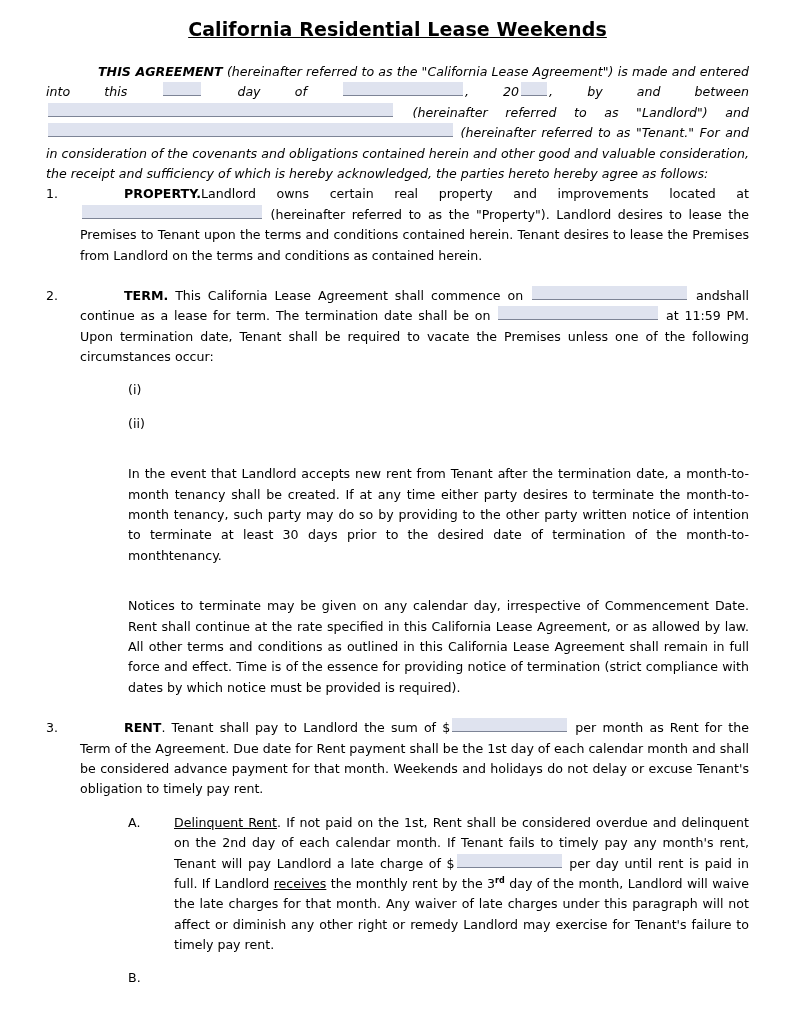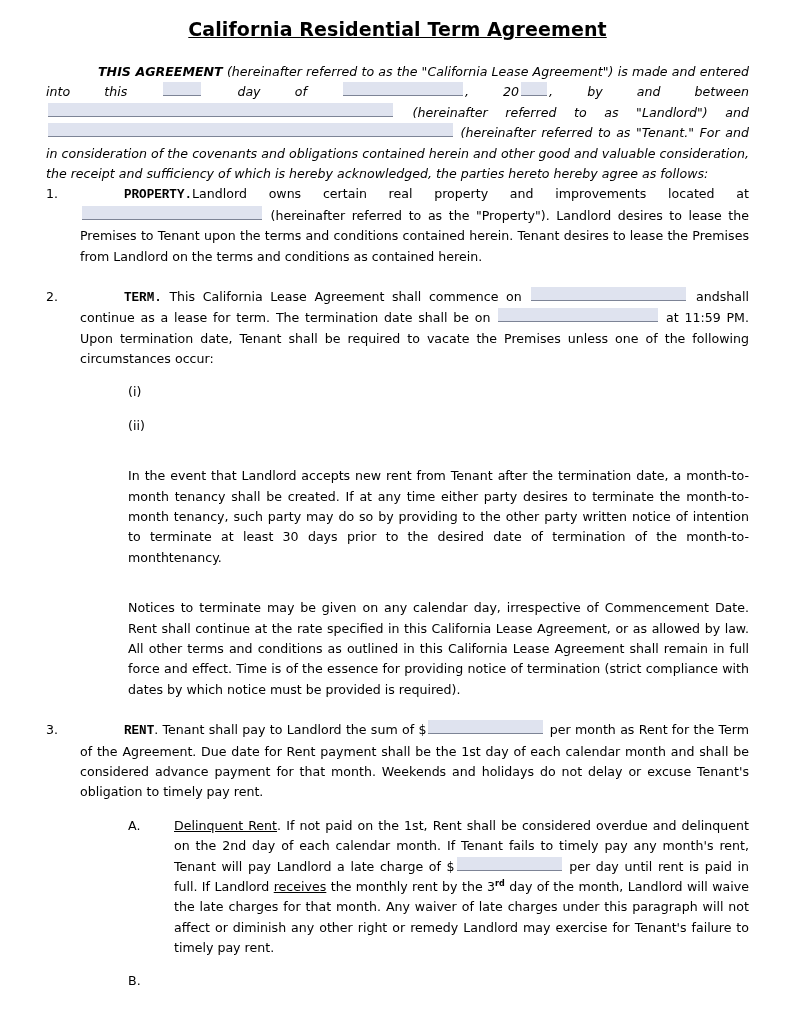--- a/index.html
+++ b/index.html
@@ -69,21 +69,20 @@
     width: 34px;
     flex: 0 0 34px;
     font-size: 12.6px;
     line-height: 1.62;
   }
   .section .content {
     flex: 1 1 auto;
   }
   .section-name {
     font-weight: bold;
-    font-family: Liberation Mono, monospace;
   }
   .sub {
     display: flex;
     margin-top: 13px;
     padding-left: 60px;
   }
   .sub .letter {
     width: 46px;
     flex: 0 0 46px;
     font-size: 12.6px;
@@ -104,21 +103,21 @@
     font-size: 8px;
     vertical-align: super;
     font-weight: bold;
   }
 </style>
 </head>
 <body>
 
 <div class="page">
 
-  <h1 class="doc-title">California Residential Term Agreement</h1>
+  <h1 class="doc-title">California Residential Lease Weekends</h1>
 
   <div class="body-area">
 
     <p class="intro">
       <span style="display:inline-block;width:52px;"></span><b>THIS  AGREEMENT</b><span> (hereinafter referred to as the "California Lease Agreement") is made and entered into this </span><span class="blank b-short"></span><span> day of </span><span class="blank b-med"></span><span>, 20</span><span class="blank b-xshort"></span><span>, by and between </span><span class="blank b-wide"></span><span> (hereinafter referred to as "Landlord") and </span><span class="blank b-huge"></span><span> (hereinafter referred to as "Tenant." For and in consideration of the covenants and obligations contained herein and other good and valuable consideration, the receipt and sufficiency of which is hereby acknowledged, the parties hereto hereby agree as follows:</span>
     </p>
 
     <div class="section" style="margin-top:0;">
       <div class="num">1.</div>
       <div class="content">

